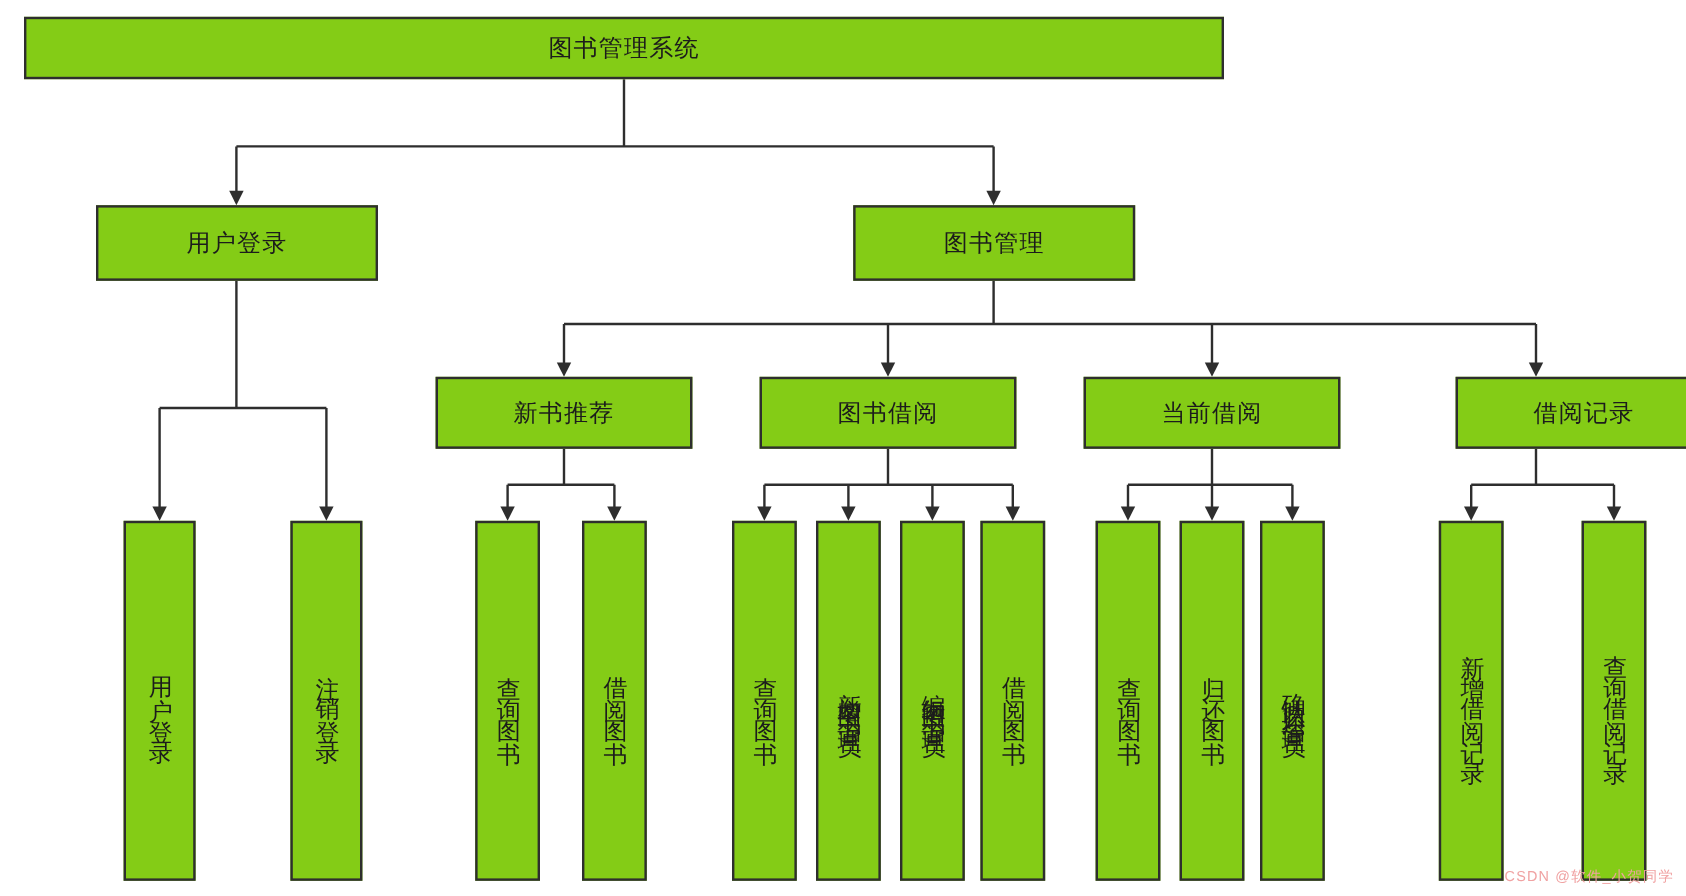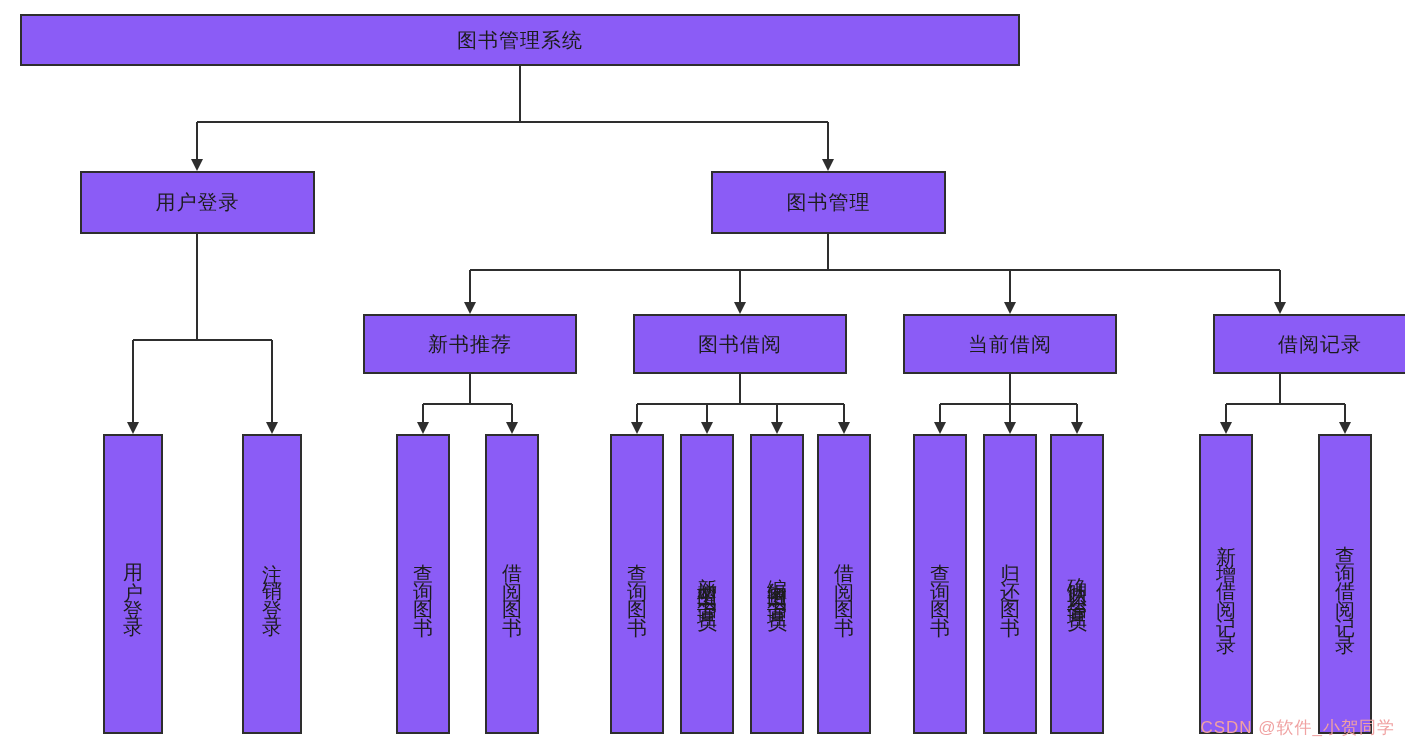--- a/index.html
+++ b/index.html
@@ -14,21 +14,21 @@
   }
   svg.connectors {
     position: absolute;
     left: 0; top: 0;
     width: 1405px; height: 747px;
     pointer-events: none;
   }
   .node {
     position: absolute;
     border: 2px solid #2e2e2e;
-    background: #8b5cf6;
+    background: #84cc16;
     display: flex;
     align-items: center;
     justify-content: center;
     font-size: 20px;
     color: #1c1c1c;
     letter-spacing: 1px;
     text-align: center;
   }
   .leaf {
     top: 434px;
@@ -40,21 +40,21 @@
     font-size: 20px;
     line-height: 1.15;
     letter-spacing: 18px;
     color: #1c1c1c;
   }
   .leaf .vtext.tight { letter-spacing: 5px; }
   .watermark {
     position: absolute;
     right: 10px;
     bottom: 8px;
-    font-size: 17px;
+    font-size: 12px;
     color: #f0a2a2;
     letter-spacing: 1px;
   }
 </style>
 </head>
 <body>
 
 <div class="canvas">
 
   <svg class="connectors" viewBox="0 0 1405 747" xmlns="http://www.w3.org/2000/svg">

